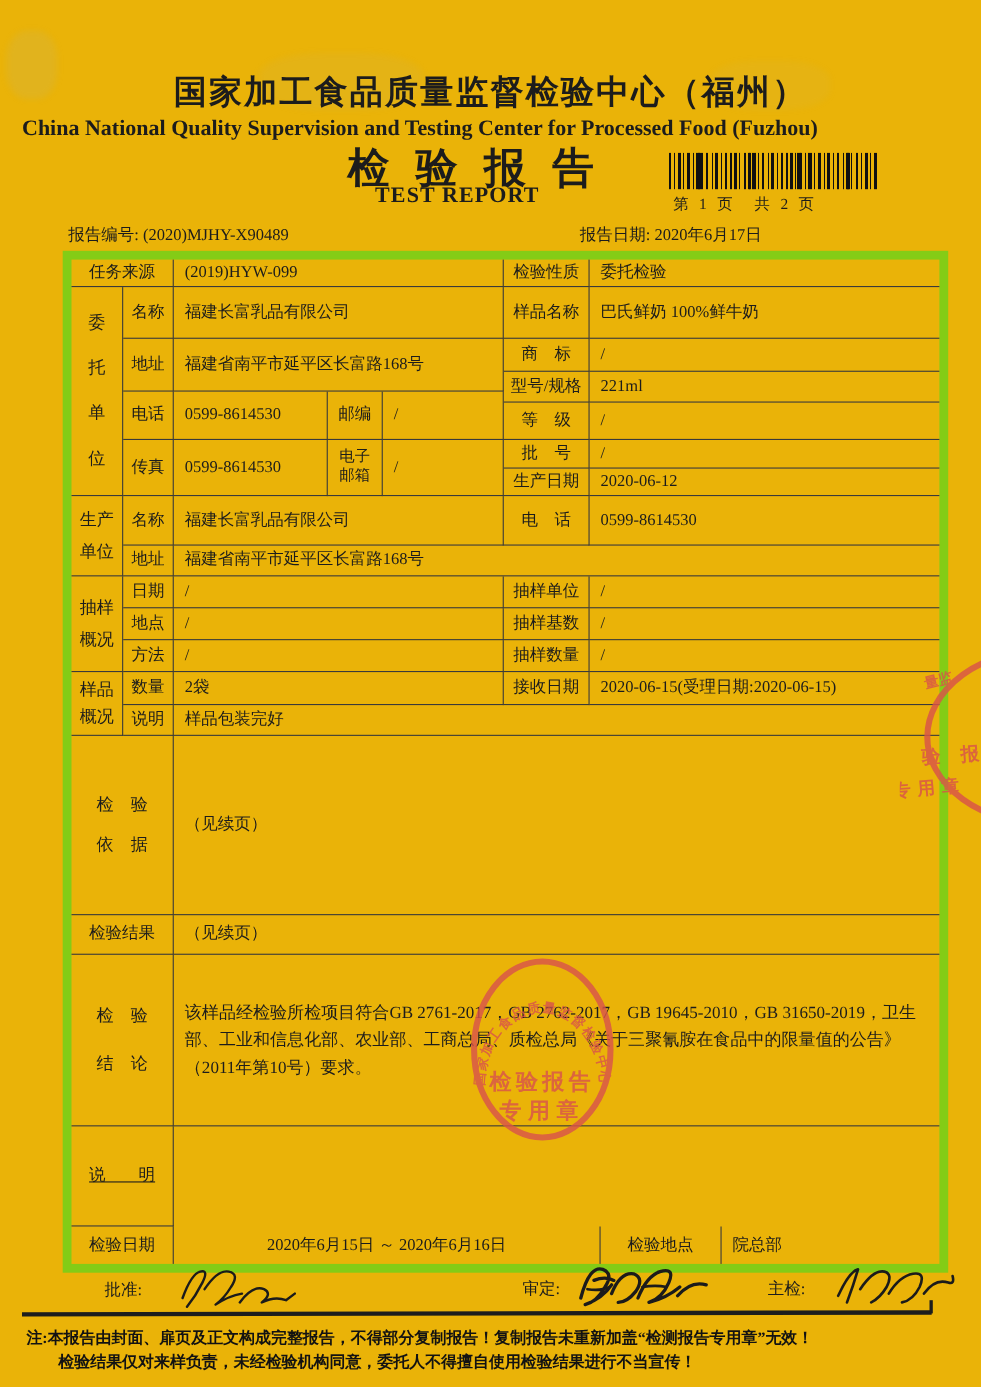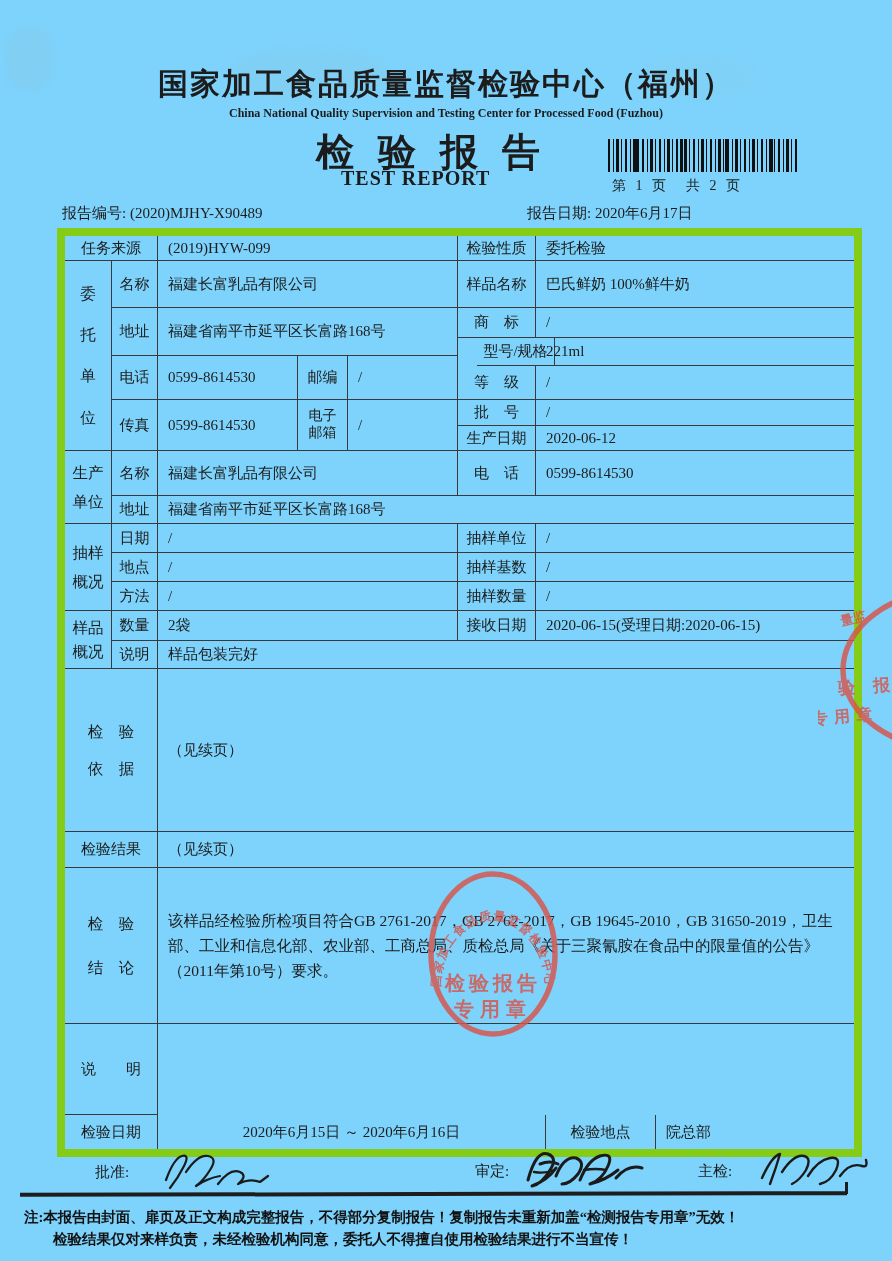--- a/index.html
+++ b/index.html
@@ -1,24 +1,24 @@
 <!DOCTYPE html>
 <html lang="zh"><head>
 <meta charset="utf-8">
 <style>
   html,body{margin:0;padding:0;background:#ffffff;}
   #page{
-    position:relative;width:892px;height:1261px;background:#7dd3fc;
+    position:relative;width:892px;height:1261px;background:#eab308;
     font-family:"Liberation Serif","DejaVu Serif",serif;color:#1c1c1c;
     overflow:hidden;
   }
   .abs{position:absolute;}
   
   .org-cn{left:20px;top:64px;width:852px;text-align:center;font-size:30px;font-weight:700;letter-spacing:2px;}
-  .org-en{left:20px;top:106px;width:852px;text-align:center;font-size:12px;font-weight:700;}
+  .org-en{left:20px;top:106px;width:852px;font-size:20px;font-weight:700;}
   .title-cn{left:316px;top:127px;font-size:38px;font-weight:700;letter-spacing:24px;white-space:nowrap;}
   .title-en{left:341px;top:167px;font-size:20px;font-weight:700;letter-spacing:1px;white-space:nowrap;}
   .pageinfo{left:612px;top:177px;font-size:14px;letter-spacing:3px;white-space:nowrap;}
   .meta{font-size:15px;white-space:nowrap;}
   .barcode{
     left:608px;top:139px;width:192px;height:33px;
     background:
       repeating-linear-gradient(90deg,transparent 0 27px,#101010 27px 30px,transparent 30px 45px),
       repeating-linear-gradient(90deg,#101010 0 2px,transparent 2px 5px,#101010 5px 6px,transparent 6px 8px,#101010 8px 11px,transparent 11px 13px,#101010 13px 14px,transparent 14px 17px);
   }
@@ -92,21 +92,21 @@
     </div>
     <div class="cell lab" style="left:47px;top:25px;width:46px;height:47px;">名称</div>
     <div class="cell val" style="left:93px;top:25px;width:300px;height:47px;">福建长富乳品有限公司</div>
     <div class="cell lab" style="left:393px;top:25px;width:78px;height:47px;">样品名称</div>
     <div class="cell val noR" style="left:471px;top:25px;width:318px;height:47px;">巴氏鲜奶 100%鲜牛奶</div>
 
     <div class="cell lab" style="left:47px;top:72px;width:46px;height:48px;">地址</div>
     <div class="cell val" style="left:93px;top:72px;width:300px;height:48px;">福建省南平市延平区长富路168号</div>
     <div class="cell lab" style="left:393px;top:72px;width:78px;height:30px;">商　标</div>
     <div class="cell val noR" style="left:471px;top:72px;width:318px;height:30px;">/</div>
-    <div class="cell lab" style="left:393px;top:102px;width:78px;height:28px;margin-left:19px;">型号/规格</div>
+    <div class="cell lab" style="left:393px;top:102px;width:78px;height:28px;">型号/规格</div>
     <div class="cell val noR" style="left:471px;top:102px;width:318px;height:28px;">221ml</div>
 
     <div class="cell lab" style="left:47px;top:120px;width:46px;height:44px;text-align:center;">电话</div>
     <div class="cell val" style="left:93px;top:120px;width:140px;height:44px;">0599-8614530</div>
     <div class="cell lab" style="left:233px;top:120px;width:50px;height:44px;">邮编</div>
     <div class="cell val" style="left:283px;top:120px;width:110px;height:44px;">/</div>
     <div class="cell lab" style="left:393px;top:130px;width:78px;height:34px;">等　级</div>
     <div class="cell val noR" style="left:471px;top:130px;width:318px;height:34px;">/</div>
 
     <div class="cell lab" style="left:47px;top:164px;width:46px;height:51px;">传真</div>
@@ -168,21 +168,21 @@
 
     <div class="cell lab" style="left:0;top:596px;width:93px;height:36px;">检验结果</div>
     <div class="cell val noR" style="left:93px;top:596px;width:696px;height:36px;">（见续页）</div>
 
     <div class="cell lab two gap24" style="left:0;top:632px;width:93px;height:156px;">
       <span>检　验</span>
       <span>结　论</span>
     </div>
     <div class="cell val noR concl" style="left:93px;top:632px;width:696px;height:156px;">该样品经检验所检项目符合GB 2761-2017，GB 2762-2017，GB 19645-2010，GB 31650-2019，卫生部、工业和信息化部、农业部、工商总局、质检总局《关于三聚氰胺在食品中的限量值的公告》（2011年第10号）要求。</div>
 
-    <div class="cell lab" style="left:0;top:788px;width:93px;height:91px;">说　　明</div>
+    <div class="cell lab" style="left:0;top:788px;width:93px;height:91px;text-decoration:underline;">说　　明</div>
 
     <div class="cell lab noB" style="left:0;top:879px;width:93px;height:34px;">检验日期</div>
     <div class="cell val ctr noB" style="left:93px;top:879px;width:388px;height:34px;">2020年6月15日 ～ 2020年6月16日</div>
     <div class="cell lab noB" style="left:481px;top:879px;width:110px;height:34px;">检验地点</div>
     <div class="cell val noB noR" style="left:591px;top:879px;width:198px;height:34px;">院总部</div>
   </div>
 
   <svg class="seal-svg" style="left:408px;top:866px;" width="170" height="175" viewBox="0 0 170 175">
     <ellipse cx="85" cy="88" rx="62" ry="80" fill="none" stroke="#d9544a" stroke-width="5.5"></ellipse>
     <path id="sealArc" d="M 32 122 A 53 68 0 1 1 138 122" fill="none" stroke="none"></path>

